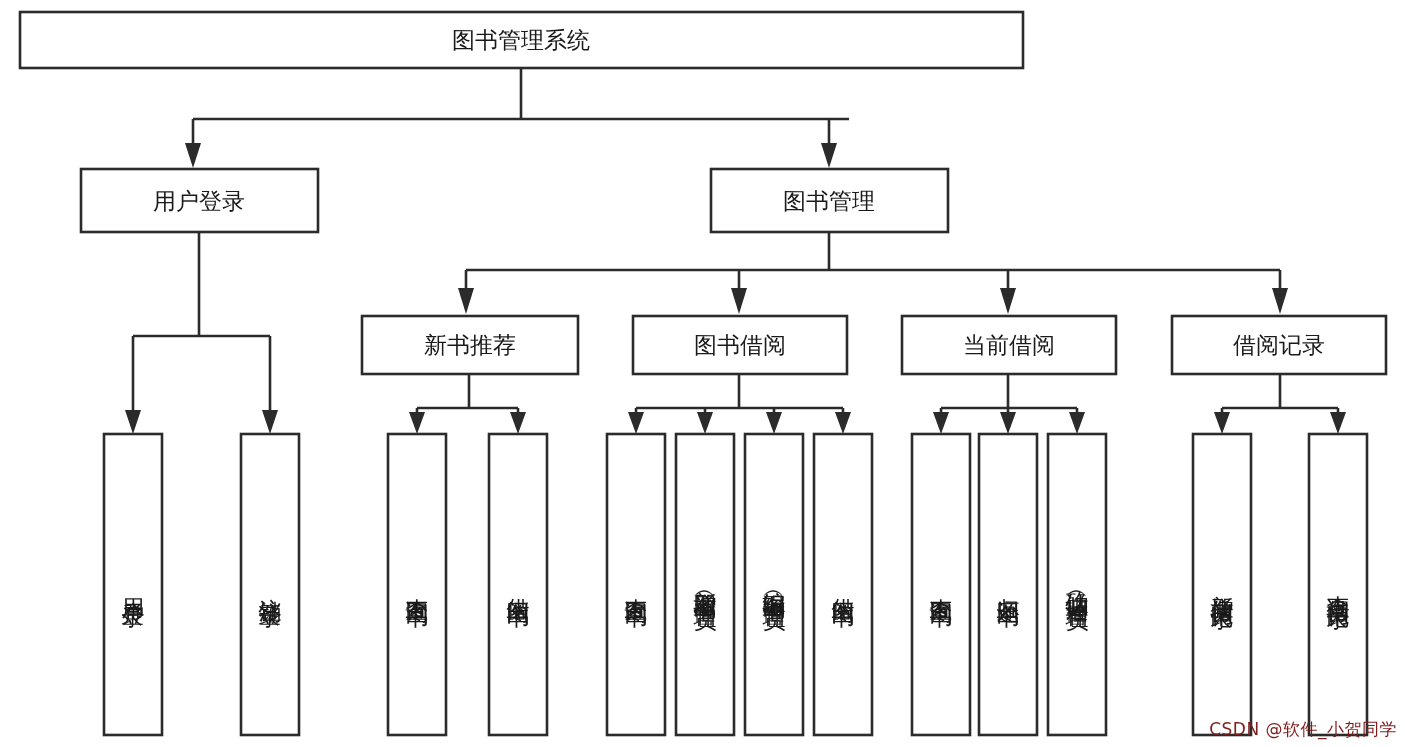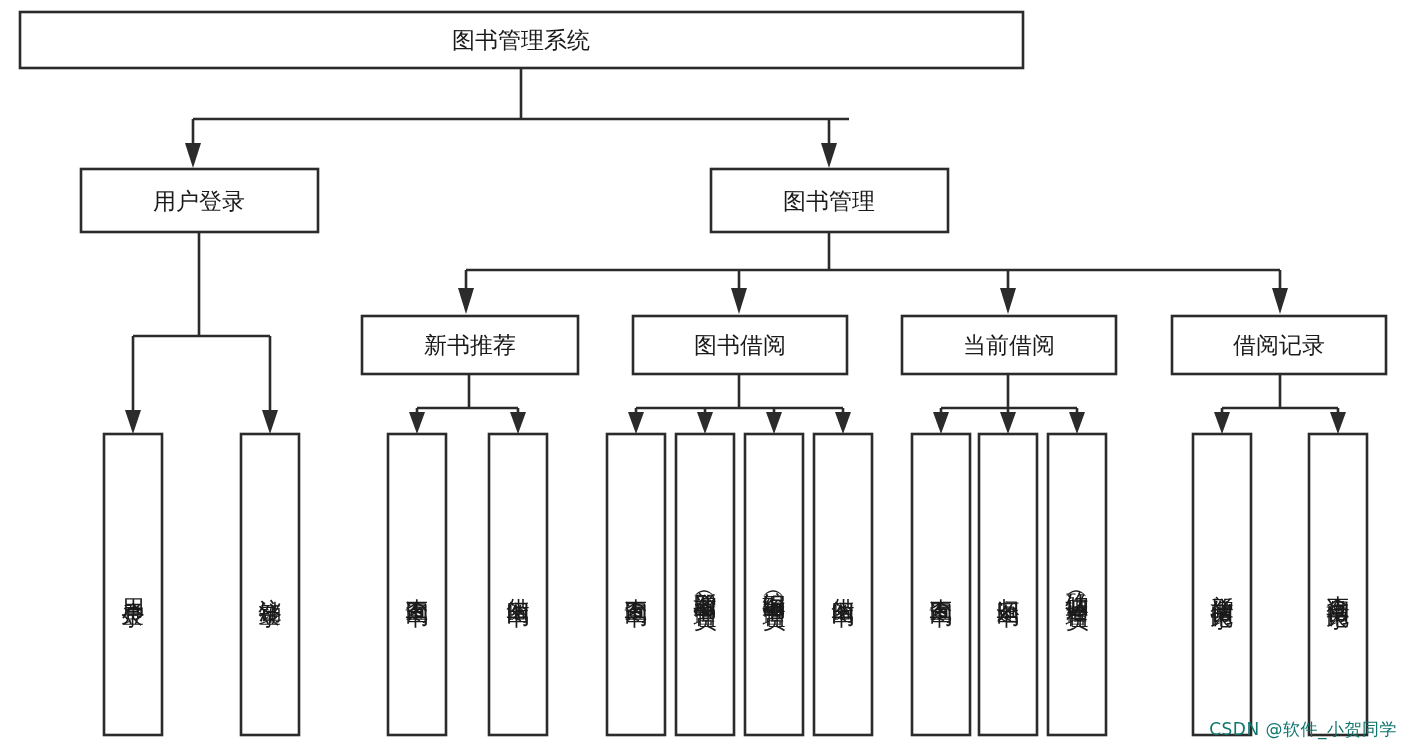--- a/index.html
+++ b/index.html
@@ -64,21 +64,21 @@
     letter-spacing: 2.5px;
     white-space: nowrap;
     pointer-events: none;
   }
   .watermark {
     position: absolute;
     right: 8px;
     bottom: 6px;
     font-family: "DejaVu Sans", "Liberation Sans", sans-serif;
     font-size: 17px;
-    color: #0f766e;
+    color: #7f1d1d;
     letter-spacing: 0.5px;
     white-space: nowrap;
   }
 </style>
 </head>
 <body>
 
 <div id="stage">
 
   <svg class="diagram" viewBox="0 0 1405 747">

